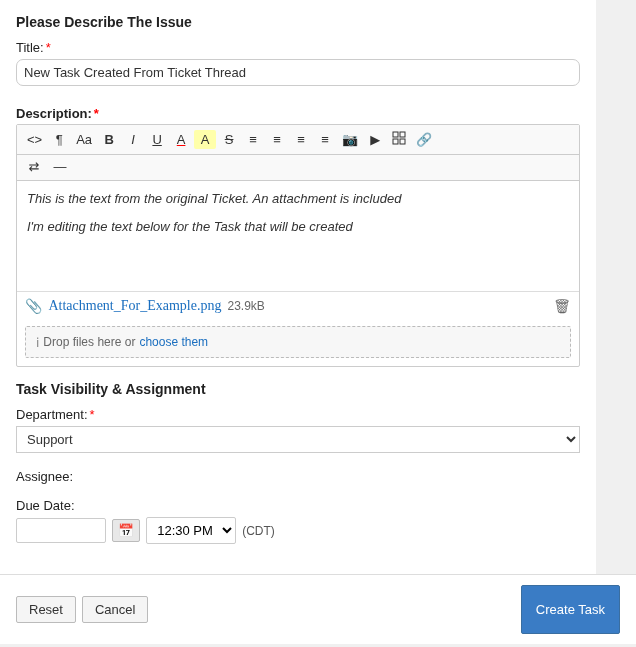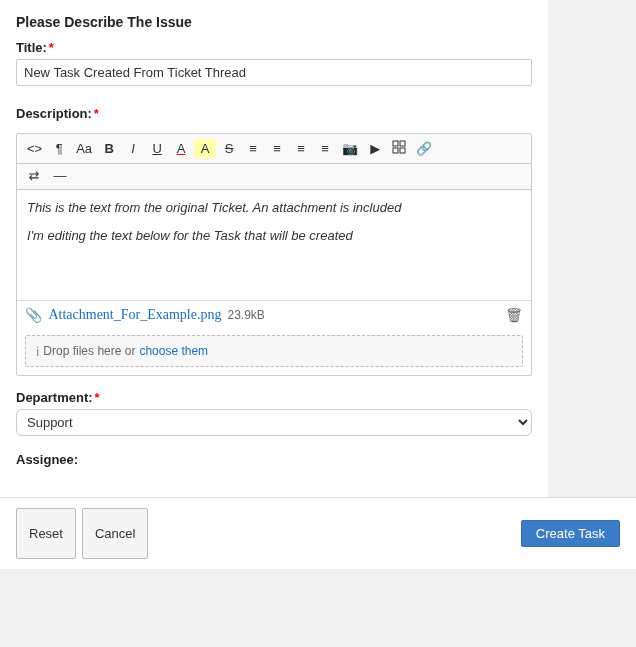--- a/index.html
+++ b/index.html
@@ -6,52 +6,52 @@
     body {
       font-family: Arial, sans-serif;
       font-size: 13px;
       background: #f0f0f0;
       width: 636px;
       min-height: 647px;
     }
     .container {
       background: #fff;
       padding: 14px 16px 16px 16px;
-      width: 548px;
+      width: 596px;
     }
     .section-title {
       font-size: 14px;
       font-weight: bold;
       margin-bottom: 10px;
       color: #222;
     }
     .field-label {
       font-size: 13px;
-      font-weight: bold;
+      font-weight: normal;
       margin-bottom: 4px;
       color: #222;
     }
     .required {
       color: red;
       margin-left: 2px;
     }
     .text-input {
       width: 100%;
       border: 1px solid #ccc;
       padding: 5px 7px;
       font-size: 13px;
       border-radius: 2px;
       outline: none;
       color: #333;
     }
     .description-label {
       font-size: 13px;
       font-weight: bold;
       margin-top: 10px;
-      margin-bottom: 12px;
+      margin-bottom: 3px;
       color: #222;
     }
     .editor-wrapper {
       border: 1px solid #ccc;
       border-radius: 2px;
     }
     .toolbar {
       background: #f9f9f9;
       border-bottom: 1px solid #ccc;
       padding: 4px 6px;
@@ -155,21 +155,21 @@
       flex-direction: column;
     }
     .form-col {
       flex: 1;
     }
     .form-select {
       width: 100%;
       border: 1px solid #ccc;
       padding: 4px 6px;
       font-size: 13px;
-      border-radius: 6px;
+      border-radius: 0;
       background: #fff;
       color: #333;
       cursor: pointer;
     }
     .due-date-row {
       display: flex;
       align-items: center;
       gap: 6px;
       margin-bottom: 14px;
     }
@@ -202,30 +202,30 @@
     .footer-bar {
       border-top: 1px solid #ddd;
       padding: 10px 16px;
       display: flex;
       justify-content: space-between;
       align-items: center;
       background: #fff;
     }
     .footer-left { display: flex; gap: 6px; }
     .btn-reset, .btn-cancel {
-      padding: 17px 12px;
+      padding: 5px 12px;
       font-size: 13px;
       border: 1px solid #bbb;
       background: #f5f5f5;
       cursor: pointer;
       border-radius: 2px;
       color: #333;
     }
     .btn-create {
-      padding: 5px 14px;
+      padding: 16px 14px;
       font-size: 13px;
       border: 1px solid #3a6ea0;
       background: #3a7cc5;
       color: #fff;
       cursor: pointer;
       border-radius: 2px;
     }
     .bold-icon { font-weight: bold; }
     .italic-icon { font-style: italic; }
     .underline-icon { text-decoration: underline; }
@@ -236,21 +236,21 @@
 
 <div class="container">
 
   
   <div class="section-title">Please Describe The Issue</div>
 
   
   <div class="field-label">
     <span>Title:</span><span class="required">*</span>
   </div>
-  <input class="text-input" type="text" value="New Task Created From Ticket Thread" style="margin-bottom: 10px;">
+  <input class="text-input" type="text" value="New Task Created From Ticket Thread" style="margin-bottom: 10px; border-radius: 7px;">
 
   
   <div class="description-label">
     <span>Description:</span><span class="required">*</span>
   </div>
 
   <div class="editor-wrapper">
 
     <div class="toolbar">
       <button class="toolbar-btn">&lt;&gt;</button>
@@ -298,35 +298,47 @@
 
     <div class="drop-area">
       <span class="drop-icon">ℹ</span>
       <span>Drop files here or</span>
       <a href="#">choose them</a>
     </div>
   </div>
 
   
   <div class="visibility-section">
+    <div class="visibility-title">Task Visibility &amp; Assignment</div>
 
     <div class="form-row">
       <div class="form-col">
         <div class="field-label">
           <span>Department:</span><span class="required">*</span>
         </div>
         <select class="form-select">
           <option>Support</option>
         </select>
       </div>
       <div class="form-col">
         <div class="field-label">Assignee:</div>
       </div>
     </div>
 
+    <div>
+      <div class="field-label">Due Date:</div>
+      <div class="due-date-row">
+        <input class="date-input" type="text" value="" style="">
+        <button class="cal-btn">📅</button>
+        <select class="time-select">
+          <option>12:30 PM</option>
+        </select>
+        <span class="timezone">(CDT)</span>
+      </div>
+    </div>
   </div>
 
 </div>
 
 <div class="footer-bar">
   <div class="footer-left">
     <button class="btn-reset">Reset</button>
     <button class="btn-cancel">Cancel</button>
   </div>
   <button class="btn-create">Create Task</button>

